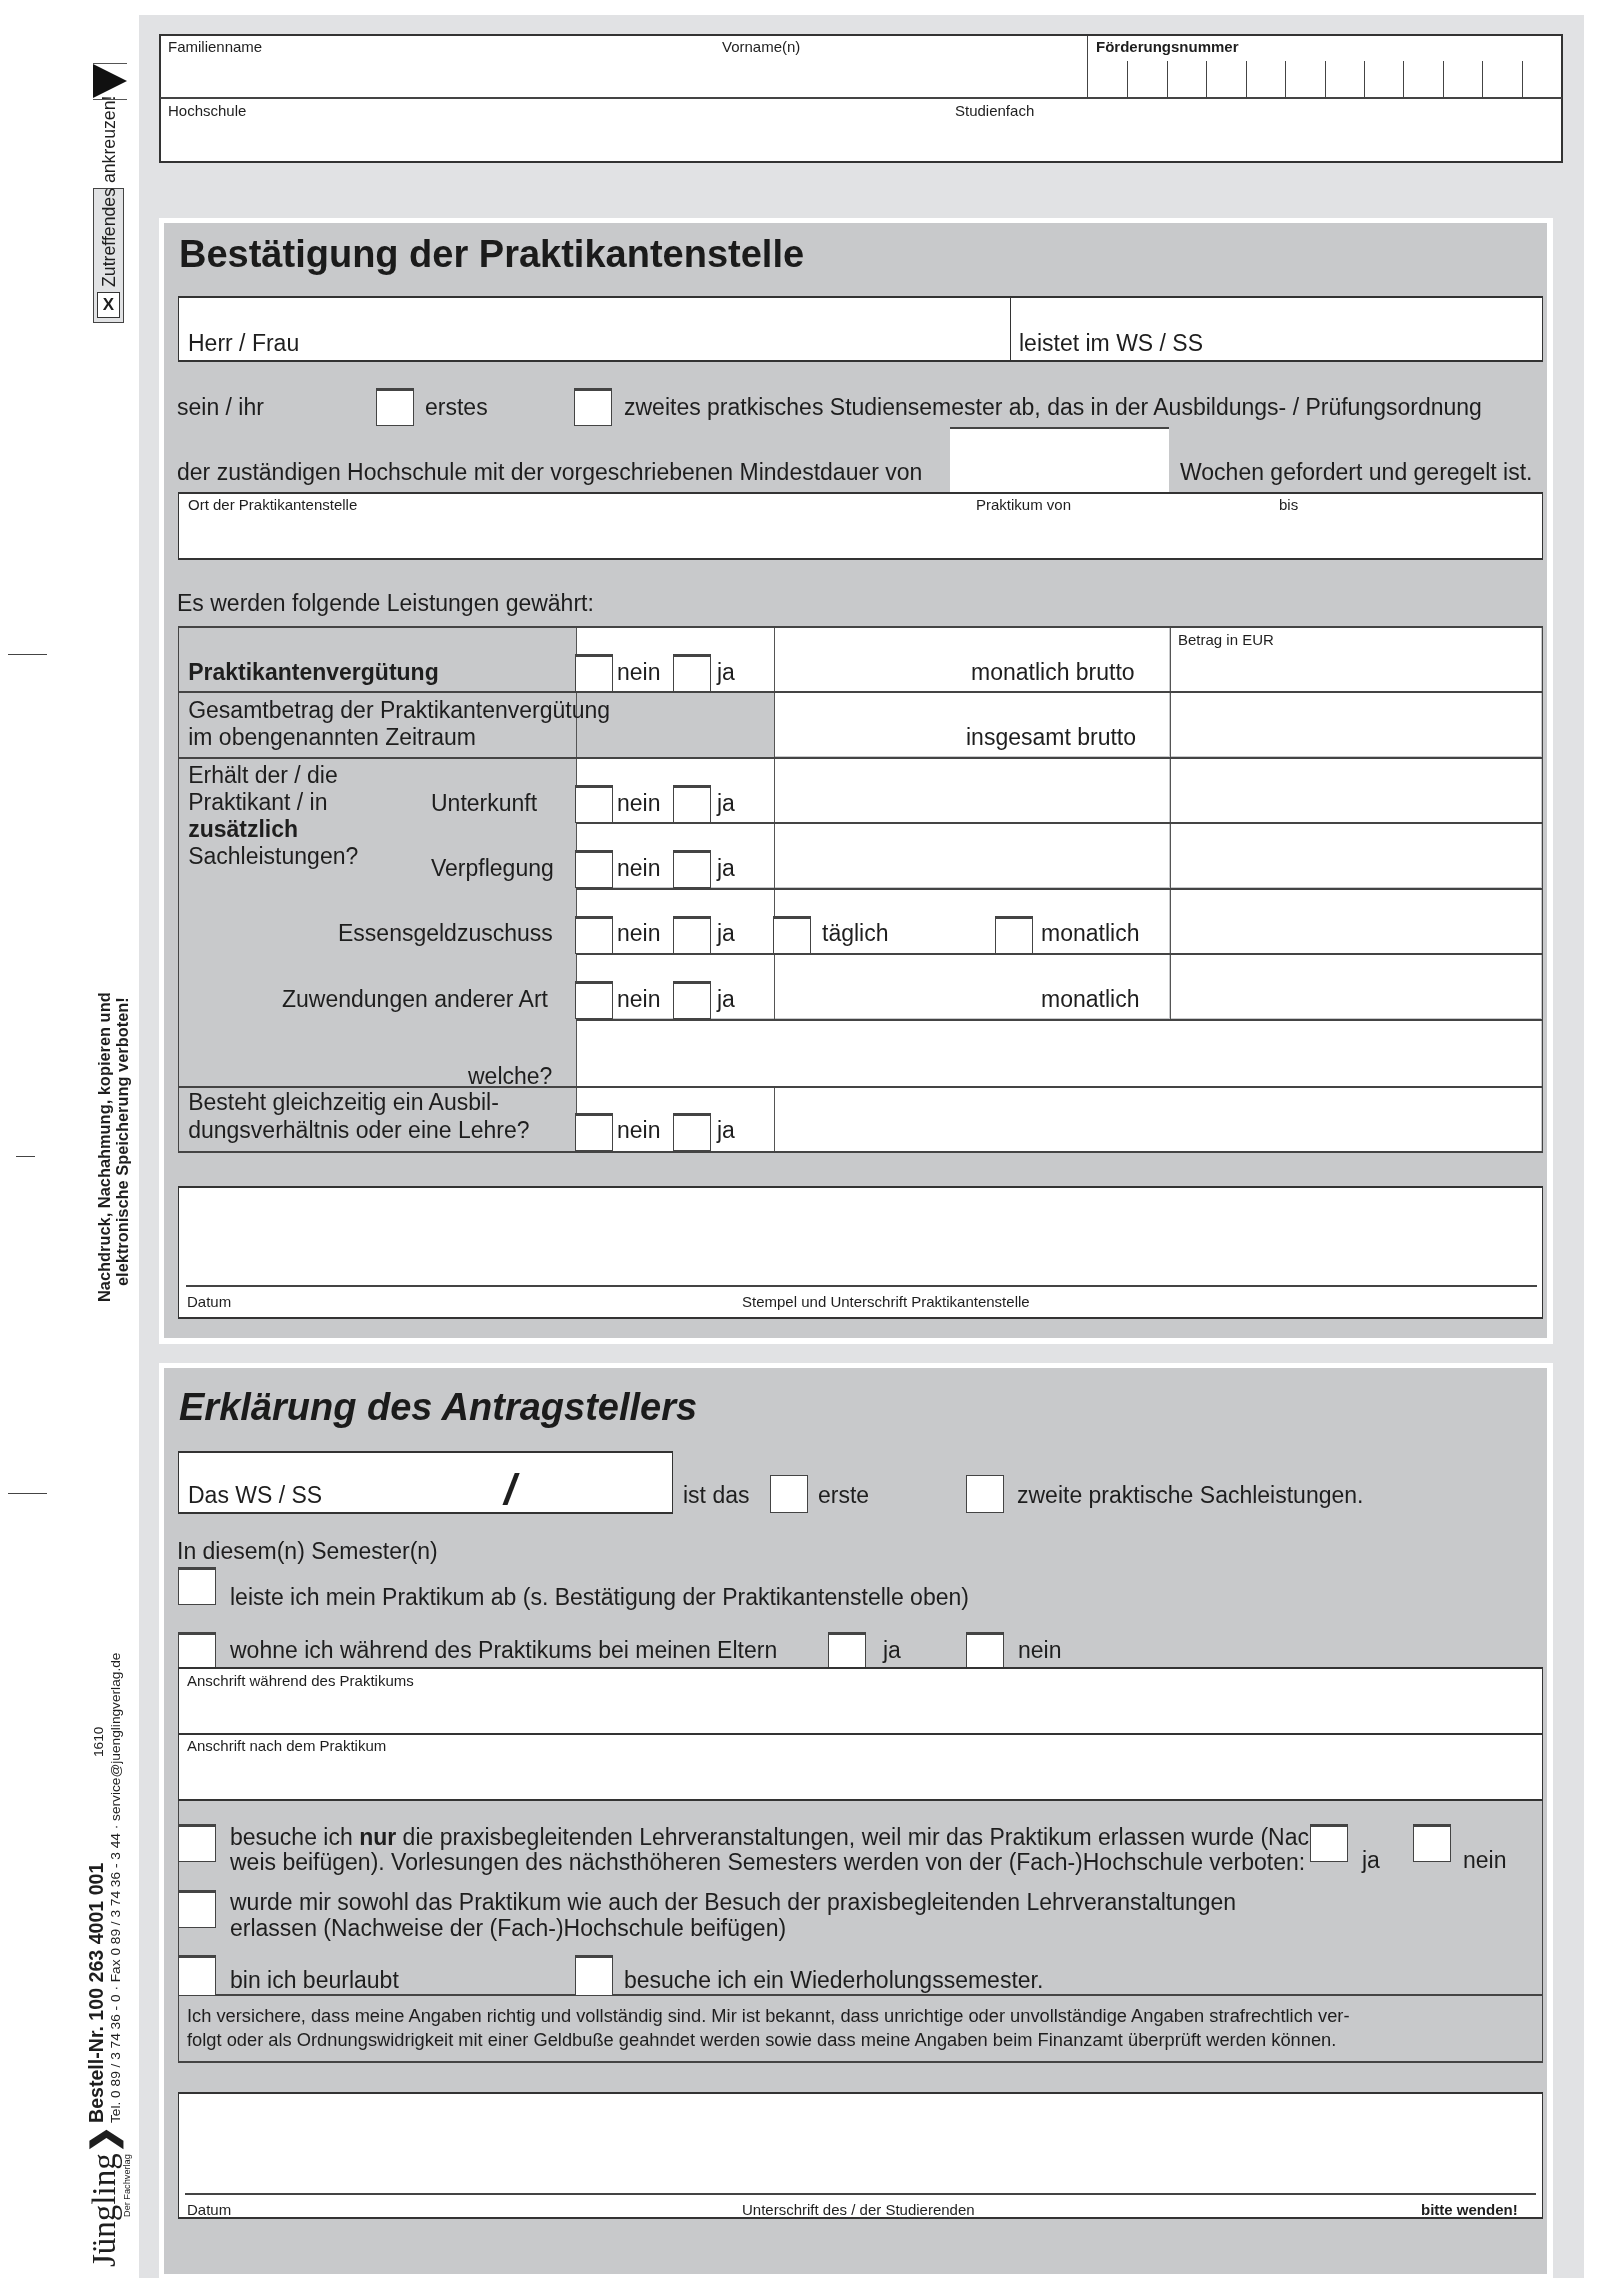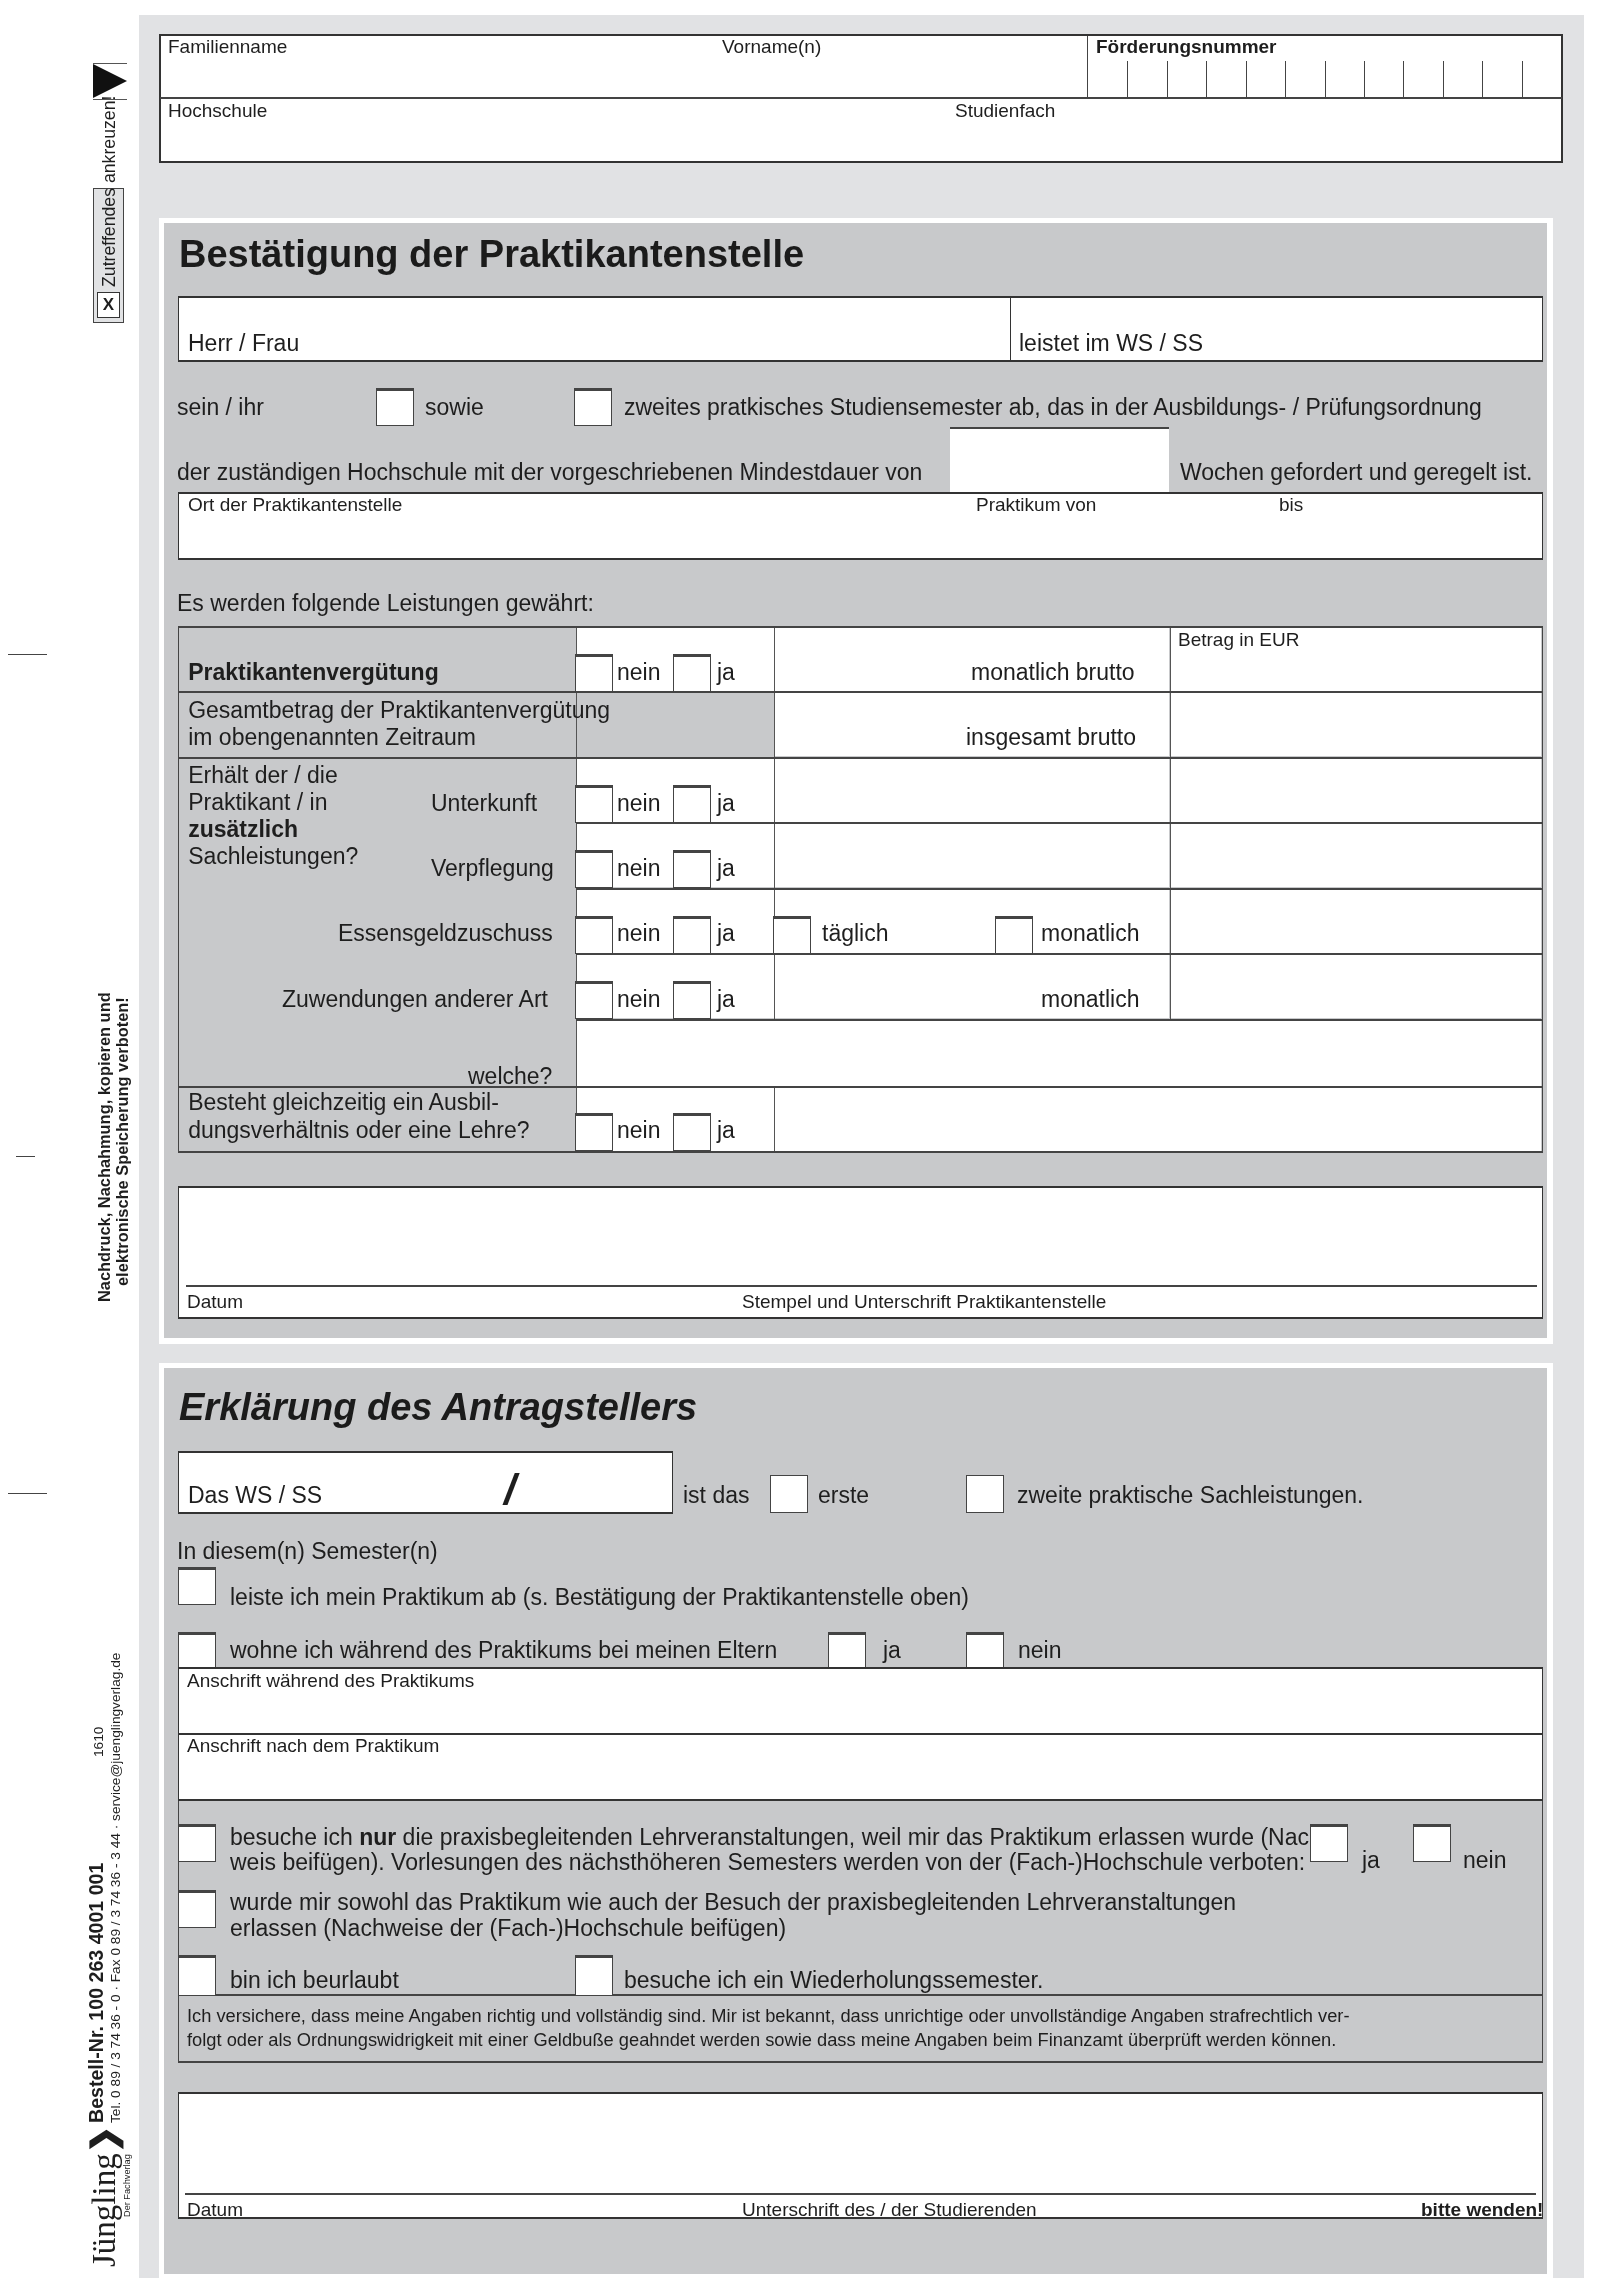--- a/index.html
+++ b/index.html
@@ -5,21 +5,21 @@
   html, body { margin:0; padding:0; background:#ffffff; }
   body { width:1623px; height:2295px; position:relative; overflow:hidden;
          font-family:"Liberation Sans", sans-serif; color:#1e1e1e; }
   .abs { position:absolute; }
   .band { left:139px; top:15px; width:1445px; height:2263px; background:#e1e2e4; }
   .white-frame { background:#ffffff; }
   .gray { background:#c8c9cb; }
   .box { background:#ffffff; border:2px solid #333; box-sizing:border-box; }
   .cb { position:absolute; width:38px; height:38px; background:#fff; border:1.3px solid #444; border-top:3.3px solid #444; box-sizing:border-box; }
   .cbt { position:absolute; width:38px; height:38px; background:#fff; border:1.3px solid #444; box-sizing:border-box; }
-  .small { font-size:19px; line-height:18.3px; white-space:nowrap; }
+  .small { font-size:15px; line-height:18.3px; white-space:nowrap; }
   .med { font-size:23px; line-height:27.5px; white-space:nowrap; }
   .title { font-size:38px; font-weight:bold; line-height:43px; white-space:nowrap; color:#1b1b1b; }
   .bold { font-weight:bold; }
   .hline { position:absolute; background:#444; }
   .vline { position:absolute; background:#444; }
   .vtext { position:absolute; transform-origin:left top; transform:rotate(-90deg); white-space:nowrap; }
   .cell { position:absolute; background:#fff; }
 </style>
 </head>
 <body>
@@ -85,21 +85,21 @@
 
 <div class="abs title" style="left:179px;top:233px;">Bestätigung der Praktikantenstelle</div>
 
 <div class="abs box" style="left:178px;top:296px;width:832px;height:66px;border-width:2px 0 2px 1.3px;"></div>
 <div class="abs med" style="left:188px;top:330px;">Herr / Frau</div>
 <div class="abs box" style="left:1010px;top:296px;width:533px;height:66px;border-width:2px 1.3px 2px 1.3px;"></div>
 <div class="abs med" style="left:1019px;top:330px;">leistet im WS / SS</div>
 
 <div class="abs med" style="left:177px;top:394px;">sein / ihr</div>
 <div class="cb" style="left:376px;top:388px;"></div>
-<div class="abs med" style="left:425px;top:394px;">sowie</div>
+<div class="abs med" style="left:425px;top:394px;">erstes</div>
 <div class="cb" style="left:574px;top:388px;"></div>
 <div class="abs med" style="left:624px;top:394px;">zweites pratkisches Studiensemester ab, das in der Ausbildungs- / Prüfungsordnung</div>
 
 <div class="abs med" style="left:177px;top:459px;">der zuständigen Hochschule mit der vorgeschriebenen Mindestdauer von</div>
 <div class="abs" style="left:950px;top:427px;width:219px;height:65px;background:#fff;border-top:2px solid #444;box-sizing:border-box;"></div>
 <div class="abs med" style="left:1180px;top:459px;">Wochen gefordert und geregelt ist.</div>
 
 <div class="abs box" style="left:178px;top:492px;width:1365px;height:68px;border-width:2px 1.3px 2px 1.3px;"></div>
 <div class="abs small" style="left:188px;top:496px;">Ort der Praktikantenstelle</div>
 <div class="abs small" style="left:976px;top:496px;">Praktikum von</div>

